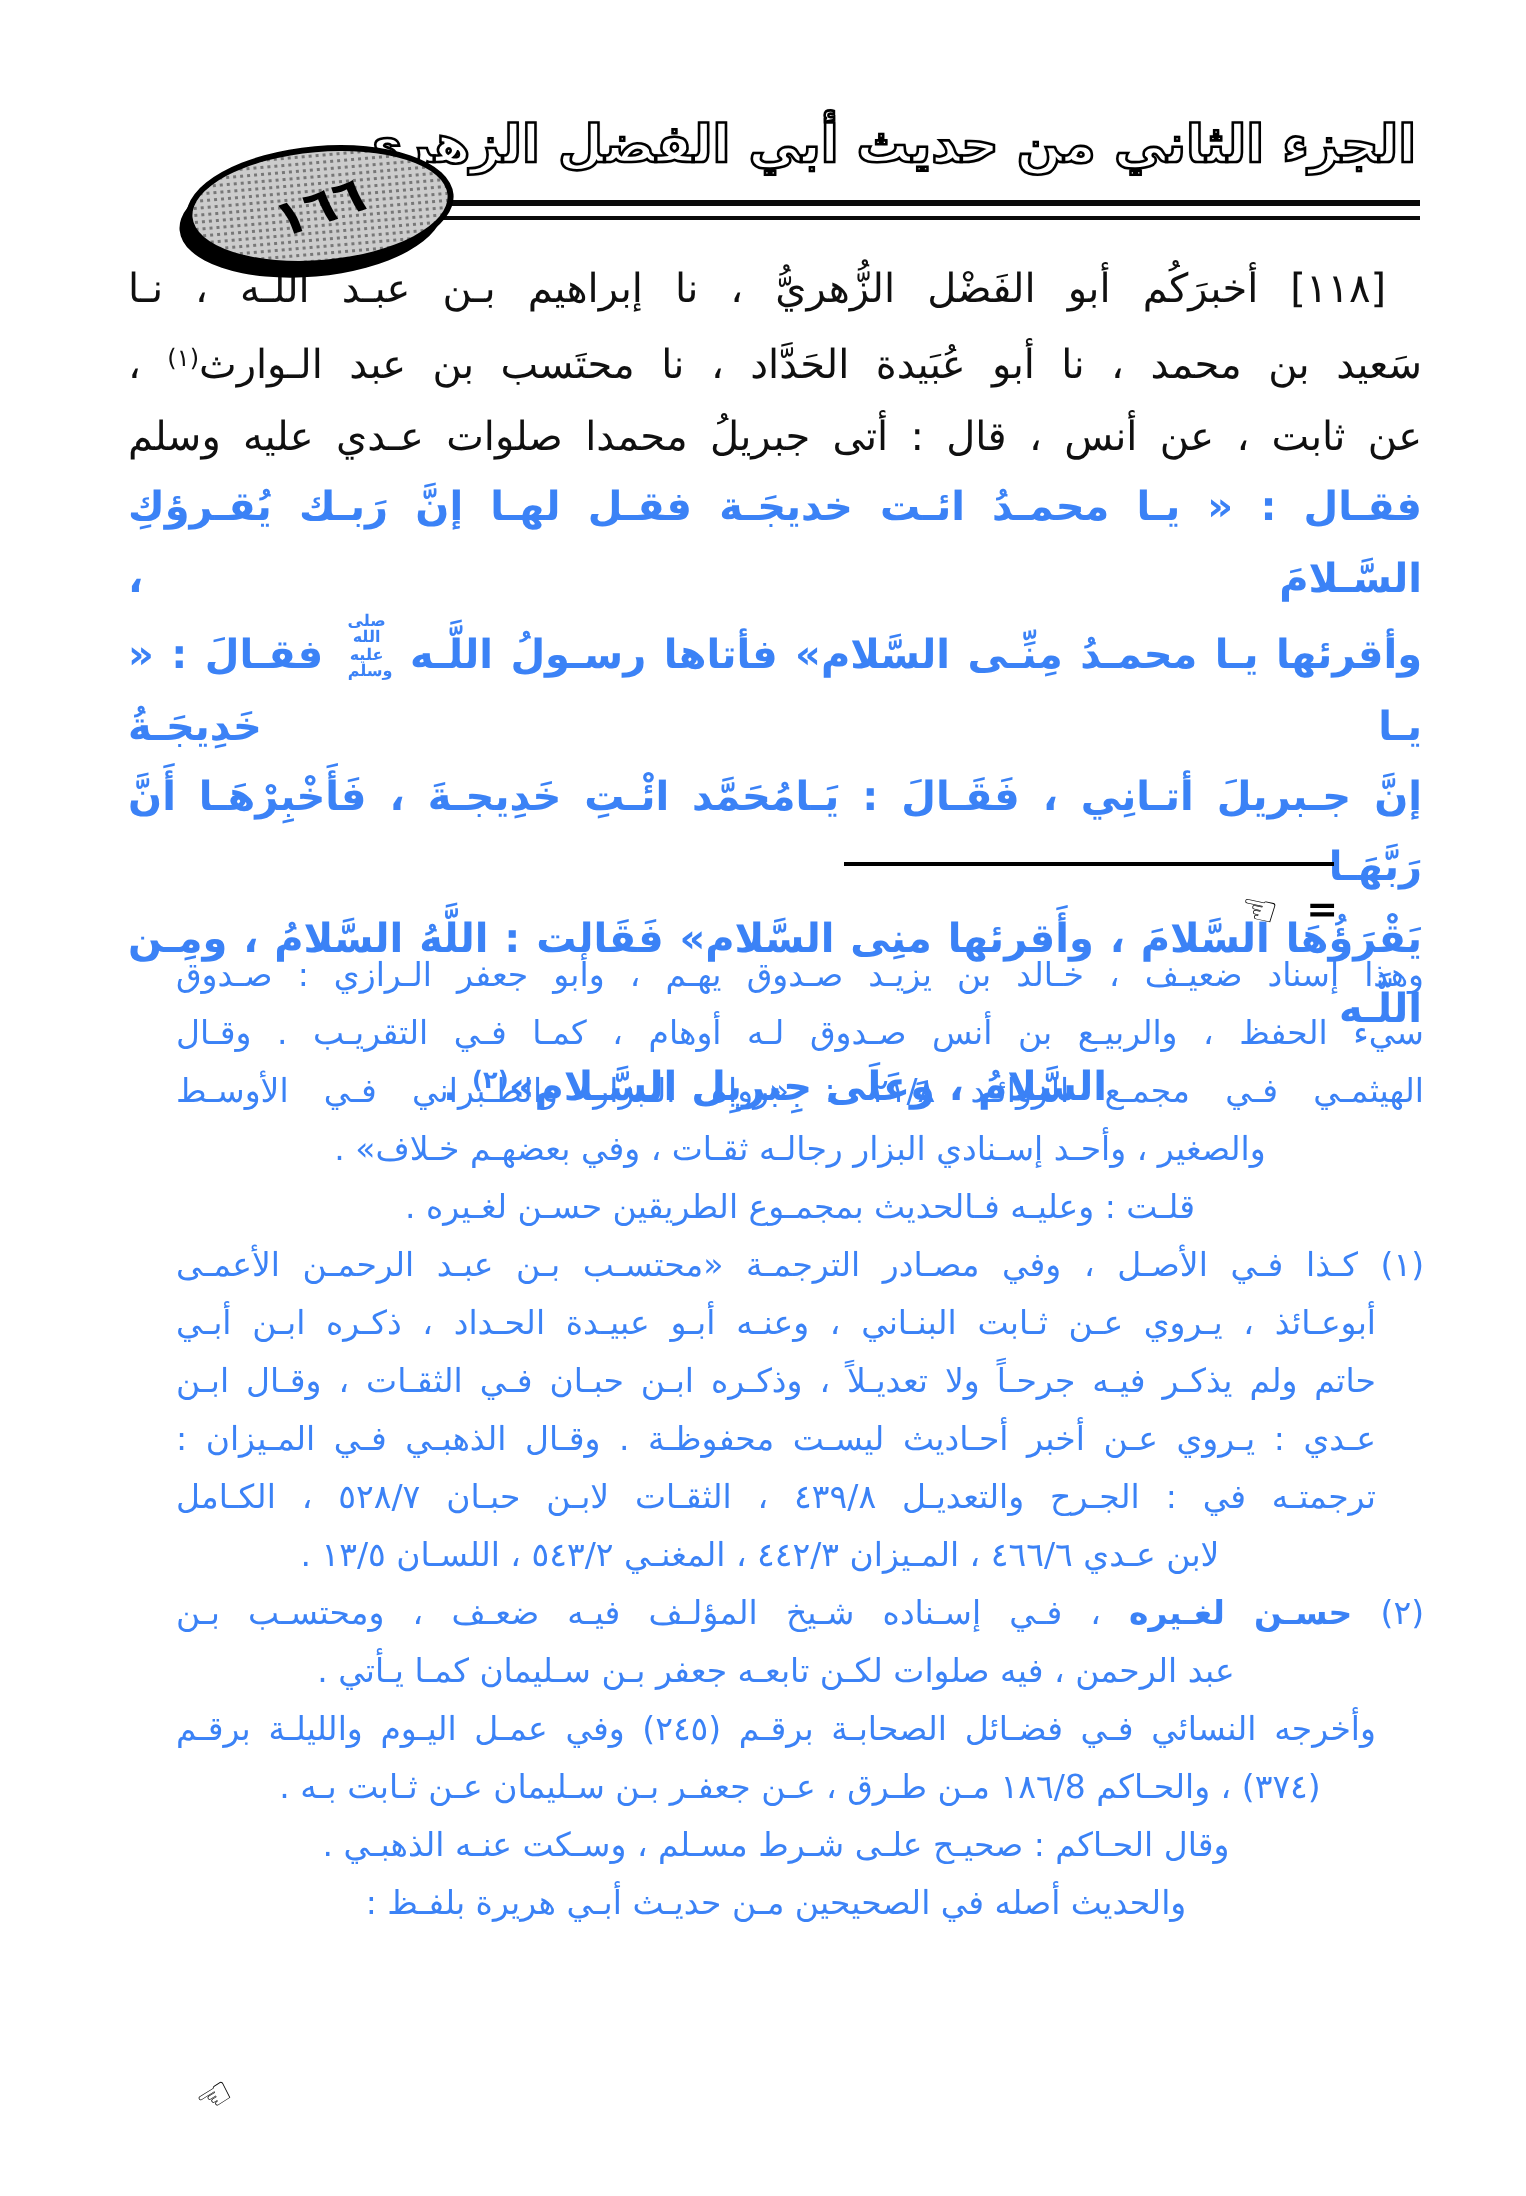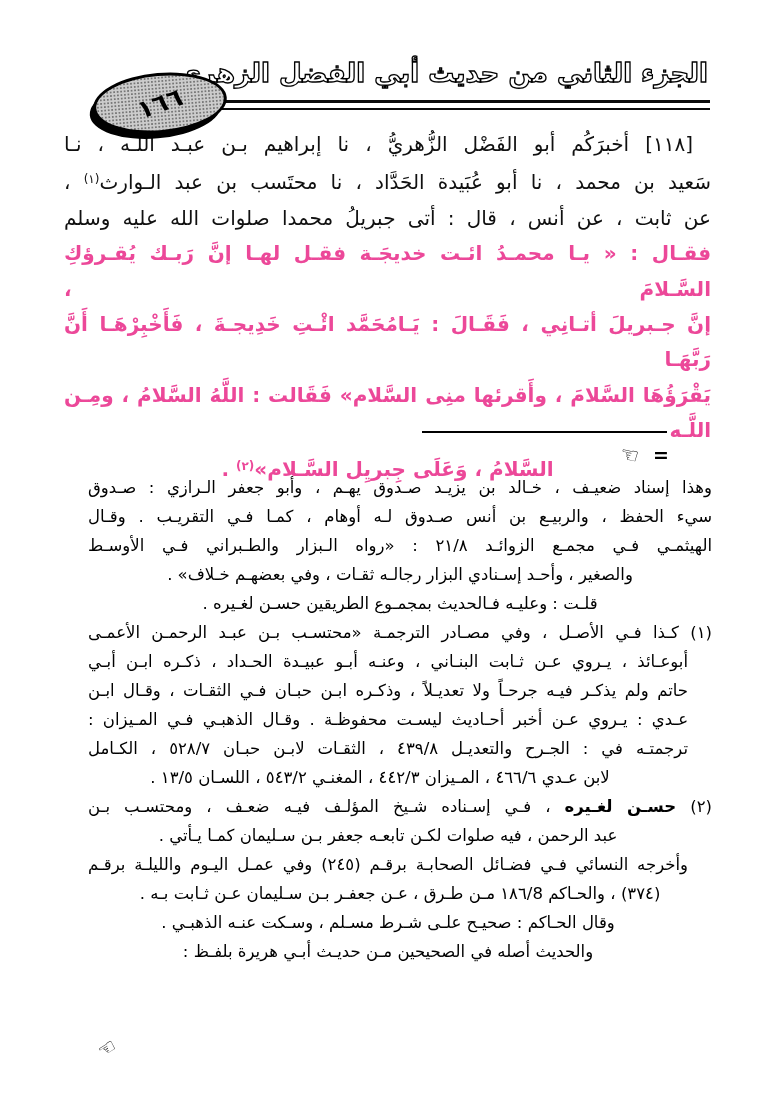--- a/index.html
+++ b/index.html
@@ -36,42 +36,42 @@
     font-size:25px;font-weight:bold;letter-spacing:4px;
     transform:rotate(-14deg);color:#000;
   }
   
   .main-text{
     position:absolute;top:127px;right:52px;left:64px;
     direction:rtl;font-size:20px;color:#101010;
   }
   .line{line-height:35.4px;text-align:center;white-space:normal;}
   .line.just{text-align:justify;text-align-last:justify;}
-  .line.b{font-weight:bold;color:#ec4899;}
+  .line.b{font-weight:bold;color:#3b82f6;}
   .line.pindent{padding-right:18px;}
   .fnref{font-size:12px;vertical-align:6px;letter-spacing:0;}
   .saw{
     display:inline-block;width:26px;font-size:8px;line-height:1.05;
     text-align:center;vertical-align:-4px;font-weight:bold;word-spacing:-1px;
   }
   
   .fn-separator{
     position:absolute;top:431px;right:96px;width:245px;height:0;
     border-top:2.5px solid #000;
   }
   .fn-marks{
     position:absolute;top:443px;right:94px;direction:ltr;
     display:flex;align-items:center;gap:14px;
   }
   .hand-icon{font-size:21px;display:inline-block;transform:rotate(12deg);color:#000;}
   .equals-mark{font-size:19px;font-weight:bold;color:#000;}
   
   .footnotes{
     position:absolute;top:473px;right:51px;left:88px;
-    direction:rtl;font-size:16.5px;color:#000000;
+    direction:rtl;font-size:16.5px;color:#3b82f6;
   }
   .fline{line-height:29px;text-align:center;white-space:normal;}
   .fline.just{text-align:justify;text-align-last:justify;}
   .fline.i1{padding-right:24px;}
   .fline.i2{padding-right:40px;}
   .fline .b{font-weight:bold;}
   
   .bottom-mark{
     position:absolute;left:98px;top:1036px;font-size:20px;color:#000;
     display:inline-block;transform:rotate(-32deg);
@@ -84,22 +84,23 @@
   <div class="header-title">الجزء الثاني من حديث أبي الفضل الزهري</div>
   <div class="header-rule"></div>
   <div class="page-oval">
     <span class="page-num">١٦٦</span>
   </div>
 </div>
 
 <div class="main-text" id="main-lines">
     <div class="line just pindent"><span>[١١٨] أخبرَكُم أبو الفَضْل الزُّهريُّ ، نا إبراهيم بـن عبـد اللَّـه ، نـا</span></div>
     <div class="line just"><span>سَعيد بن محمد ، نا أبو عُبَيدة الحَدَّاد ، نا محتَسب بن عبد الـوارث</span><span class="fnref">(١)</span><span> ،</span></div>
-    <div class="line just"><span>عن ثابت ، عن أنس ، قال : أتى جبريلُ محمدا صلوات الله عليه وسلم</span></div>
+    <div class="line just"><span>عن ثابت ، عن أنس ، قال : أتى جبريلُ محمدا صلوات عـدي عليه وسلم</span></div>
     <div class="line just b"><span>فقـال : « يـا محمـدُ ائـت خديجَـة فقـل لهـا إنَّ رَبـك يُقـرؤكِ السَّـلامَ ،</span></div>
+    <div class="line just b"><span>وأقرئها يـا محمـدُ مِنِّـى السَّلام» فأتاها رسـولُ اللَّـه </span><span class="saw">صلى الله عليه وسلم</span><span> فقـالَ : « يـا خَدِيجَـةُ</span></div>
     <div class="line just b"><span>إنَّ جـبريلَ أتـانِي ، فَقَـالَ : يَـامُحَمَّد ائْـتِ خَدِيجـةَ ، فَأَخْبِرْهَـا أَنَّ رَبَّهَـا</span></div>
     <div class="line just b"><span>يَقْرَؤُهَا السَّلامَ ، وأَقرئها منِى السَّلام» فَقَالت : اللَّهُ السَّلامُ ، ومِـن اللَّـه</span></div>
     <div class="line b"><span>السَّلامُ ، وَعَلَى جِبريِل السَّـلام»</span><span class="fnref">(٢)</span><span> .</span></div>
   </div>
 
 <div class="fn-separator"></div>
 
 <div class="fn-marks">
   <span class="hand-icon">☜</span>
   <span class="equals-mark">=</span>

